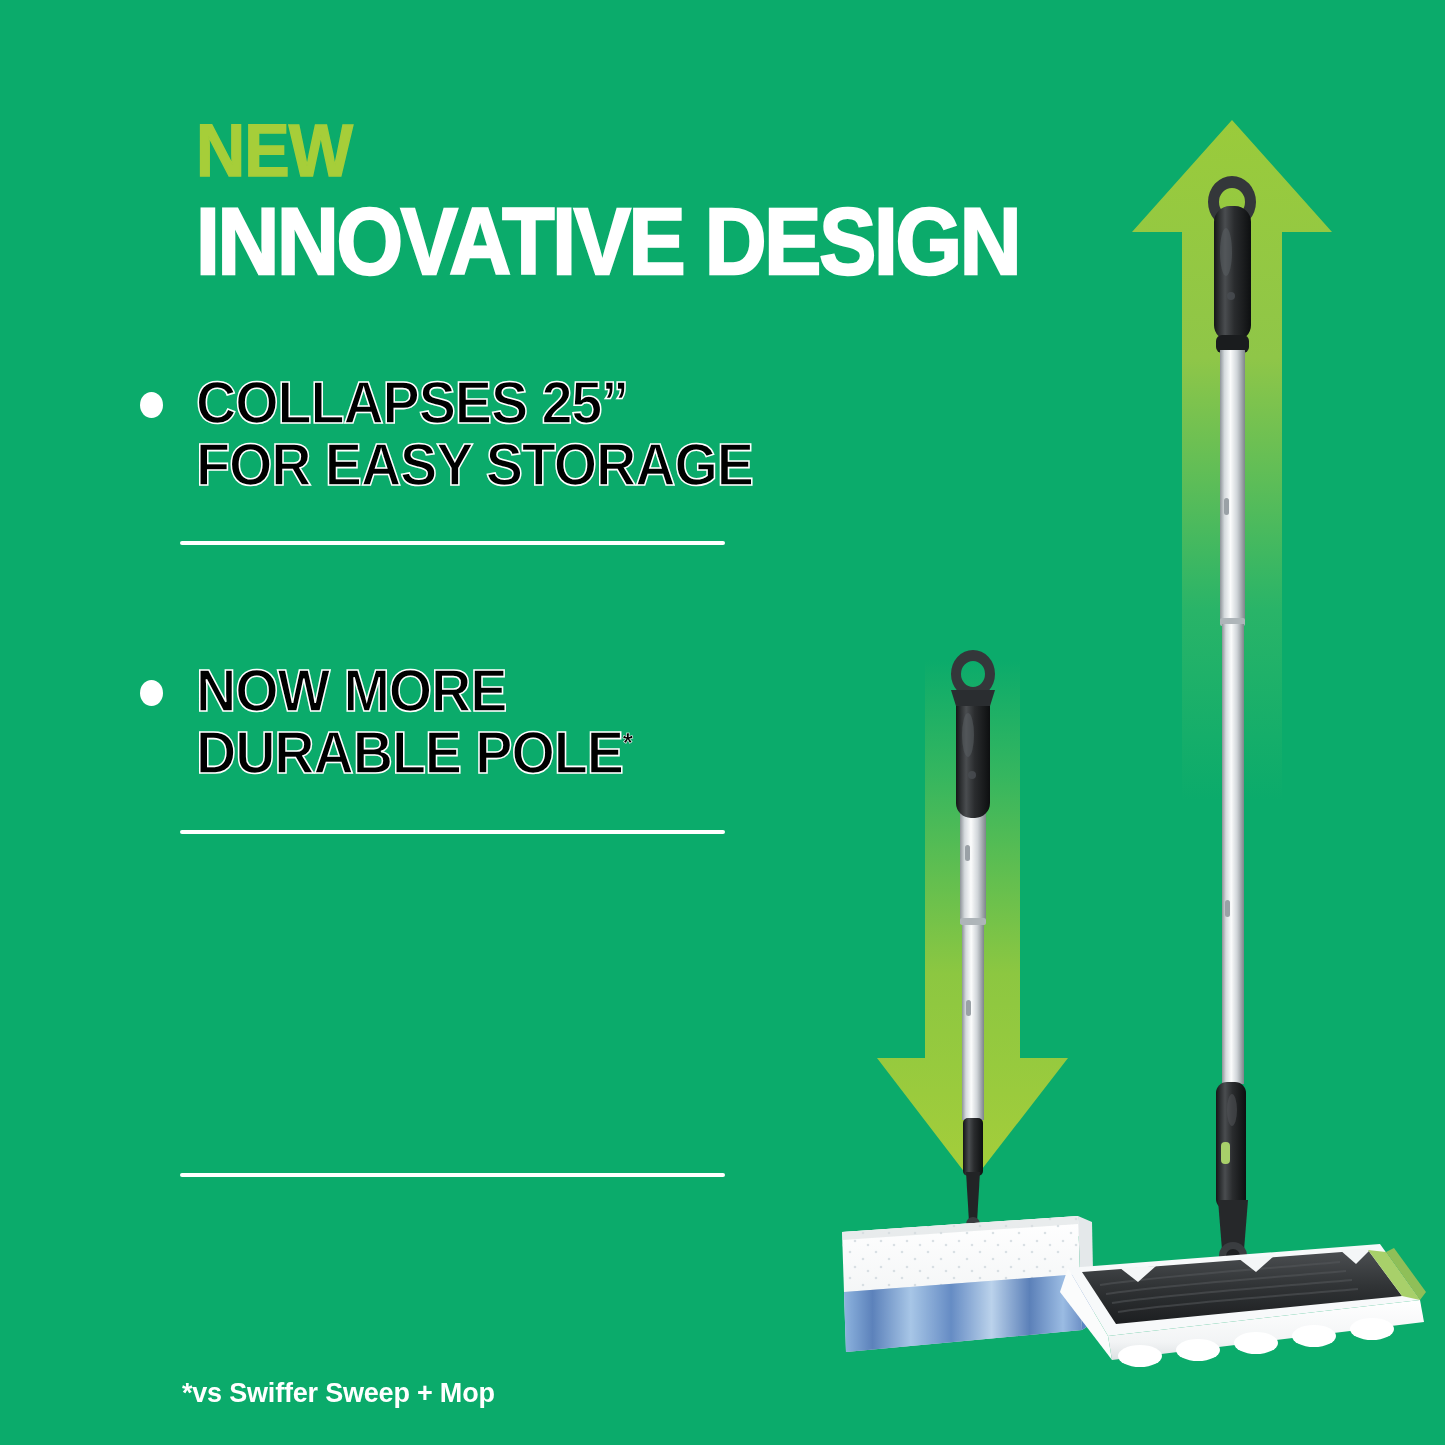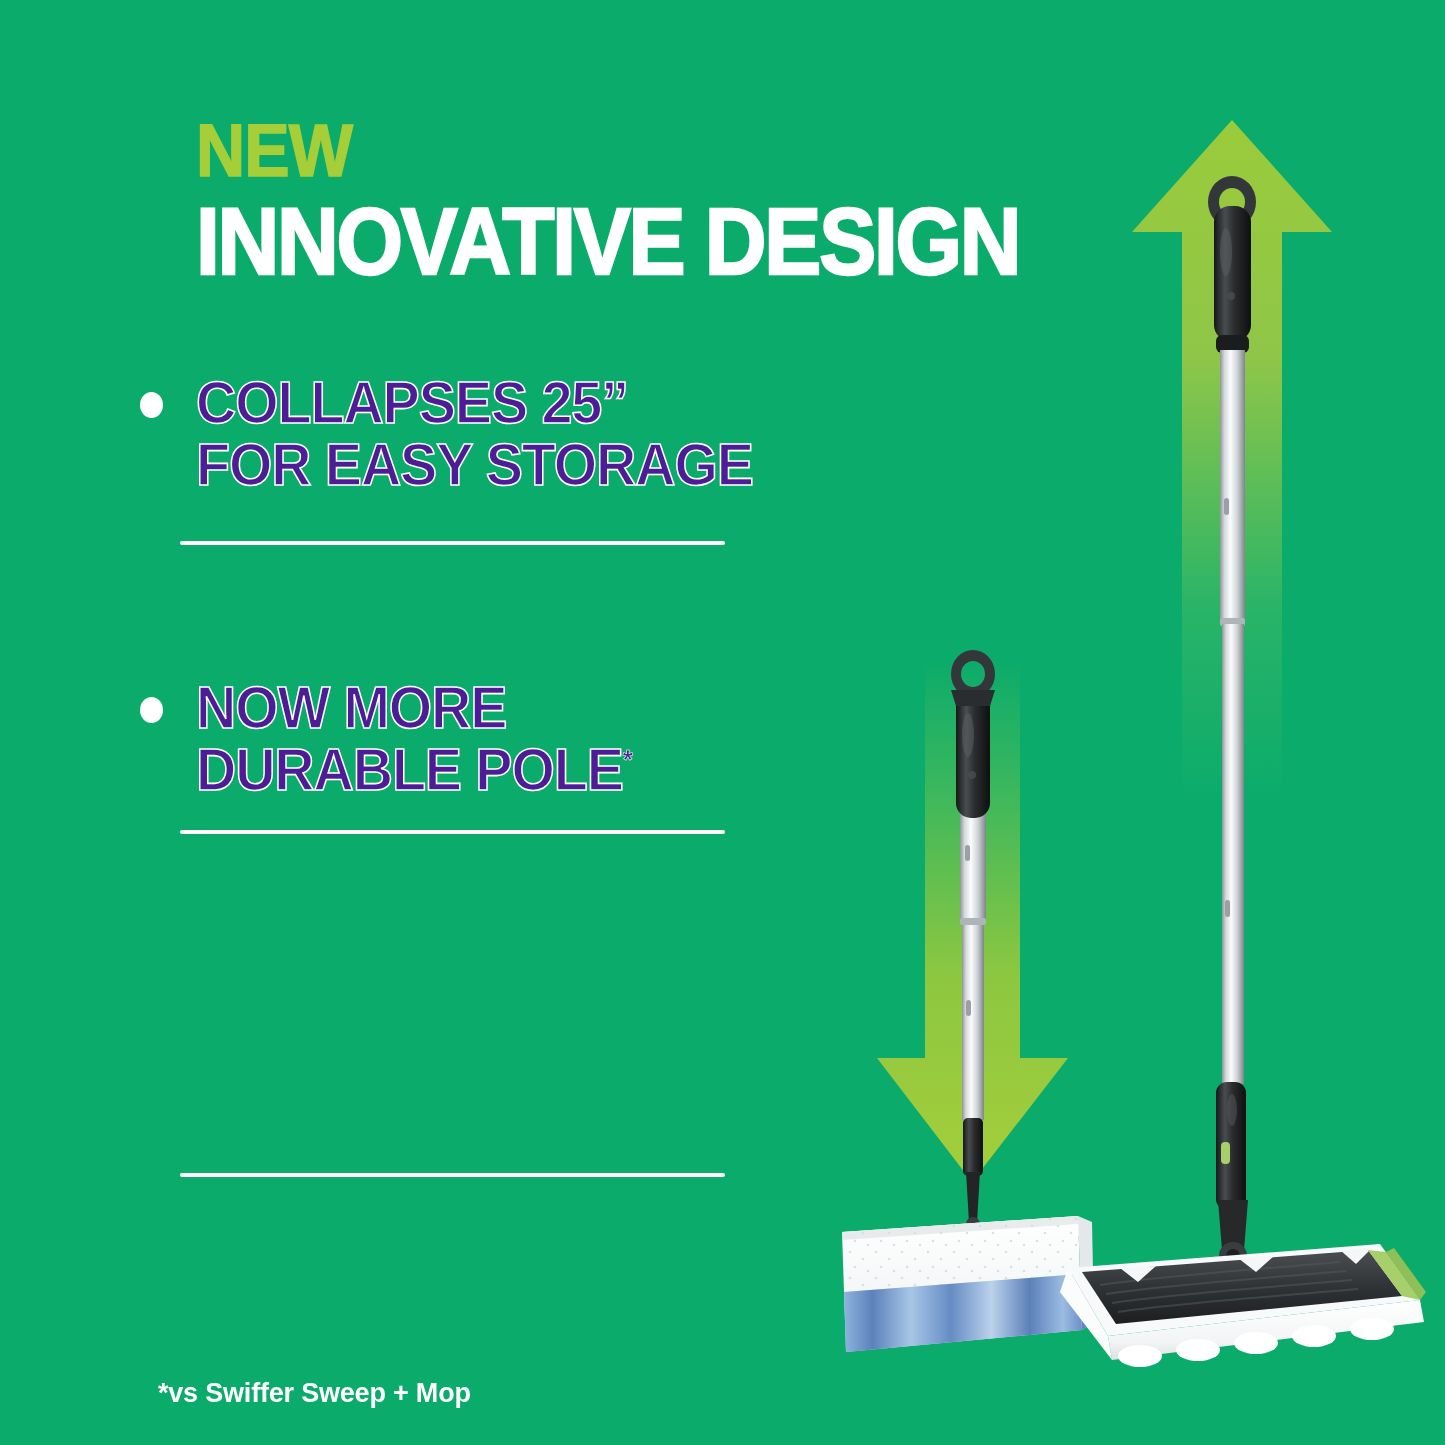--- a/index.html
+++ b/index.html
@@ -21,52 +21,52 @@
     -webkit-text-stroke:1.5px #A6CE39;
   }
   .headline{
     position:absolute;left:196px;top:196px;
     font-size:95px;font-weight:bold;letter-spacing:-2.5px;
     color:#FFFFFF;line-height:.95;white-space:nowrap;
     transform:scaleX(.90);transform-origin:left center;
     -webkit-text-stroke:2.5px #FFFFFF;
   }
 
-  .bullet{position:absolute;left:140px;color:#4c1d95;}
+  .bullet{position:absolute;left:140px;color:#000000;}
   .bullet .dot{
     position:absolute;left:0;top:20px;
     width:23px;height:26px;border-radius:50%;background:#fff;
   }
   .bullet .lines{
     margin-left:56px;
     font-size:60px;font-weight:bold;letter-spacing:-1.2px;
     line-height:1.03;
     transform:scaleX(.93);transform-origin:left top;
     -webkit-text-stroke:1.6px #FFFFFF;
   }
   .bullet .lines .ln{display:block;white-space:nowrap;}
   .sup{
     font-size:28px;vertical-align:super;line-height:0;
     -webkit-text-stroke:0.6px #FFFFFF;
   }
 
   .b1{top:372px;}
-  .b2{top:677px;}
+  .b2{top:660px;}
   .b3{top:922px;}
 
   .divider{
     position:absolute;left:180px;width:545px;height:4px;
     background:#FFFFFF;border-radius:2px;
   }
   .d1{top:541px;}
   .d2{top:830px;}
   .d3{top:1173px;}
 
   .footnote{
-    position:absolute;left:158px;top:1378px;
+    position:absolute;left:182px;top:1378px;
     font-size:27px;font-weight:bold;color:#FFFFFF;
     letter-spacing:-.2px;white-space:nowrap;
   }
 
   
   .art{position:absolute;left:820px;top:0;width:625px;height:1445px;}
   .art svg{display:block;width:625px;height:1445px;}
 </style>
 </head>
 <body>

